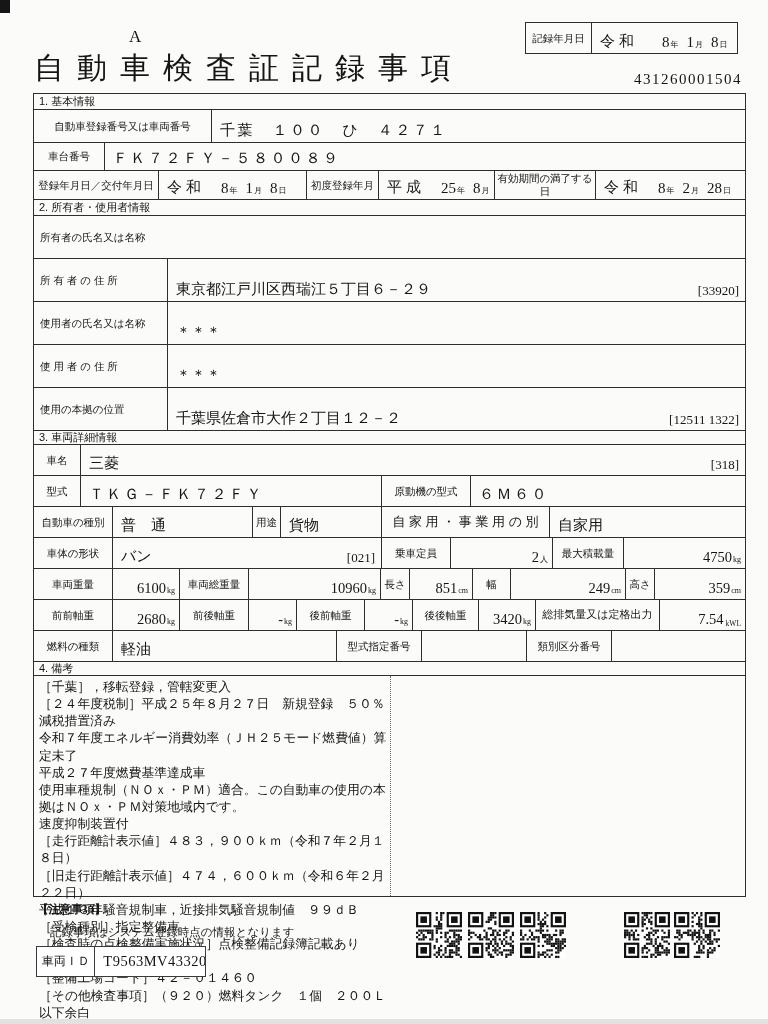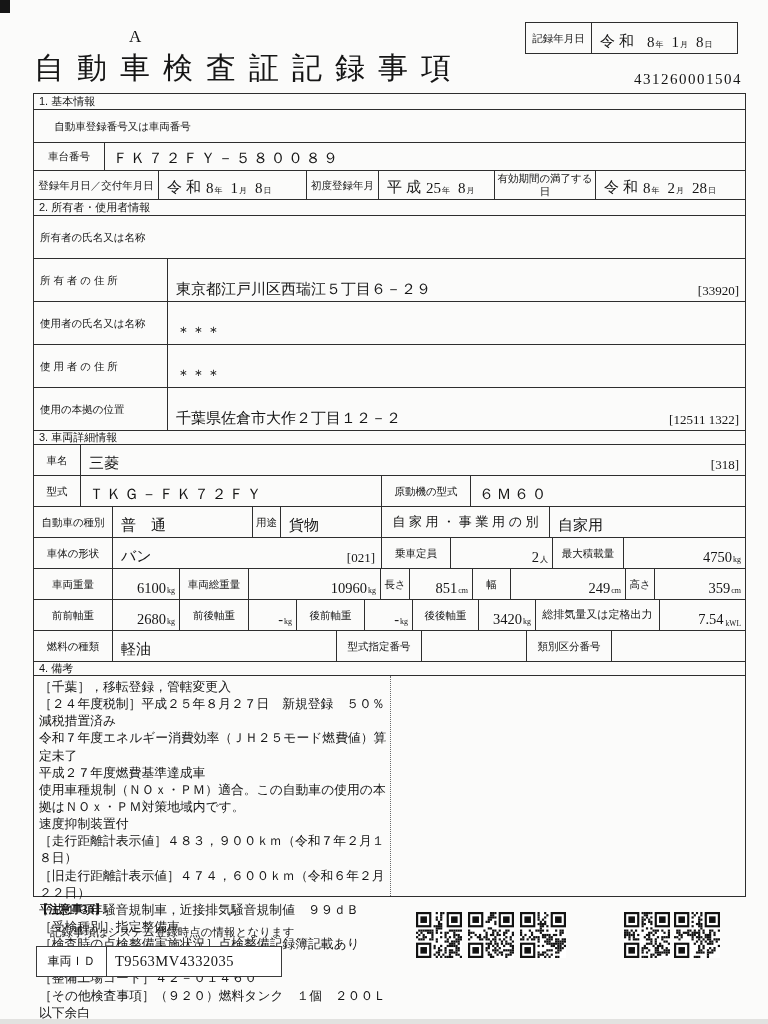--- a/index.html
+++ b/index.html
@@ -38,21 +38,21 @@
   .lbl.left { justify-content:flex-start; text-align:left; padding-left:6px; }
 
   .val {
     font-size:15px; display:flex; align-items:flex-end;
     padding:0 4px 2px 8px; white-space:nowrap; overflow:hidden;
   }
   .val.num { justify-content:flex-end; padding-right:4px; font-size:14.5px; }
   .val .code { margin-left:auto; font-size:13px; padding-right:2px; }
   .u { font-size:8px; line-height:1.5; margin-left:1px; }
   .ustack { display:flex; flex-direction:row; font-size:7.5px; line-height:1.05; margin-left:2px; }
-  .era { letter-spacing:4px; margin-right:1px; }
+  .era { letter-spacing:4px; margin-right:16px; }
   .dnum { margin-left:8px; }
   .sp { letter-spacing:2.5px; }
 
   .tbl {
     position:absolute; left:33px; top:93px; width:713px;
     border:1.6px solid var(--ink);
   }
   .row { display:flex; }
   .row + .row { border-top:1.45px solid var(--ink); }
   .c { flex:0 0 auto; display:flex; min-width:0; }
@@ -68,21 +68,21 @@
     width:50.2%; border-right:1.5px dotted #6a6a6a;
     padding:3px 2px 3px 5px;
     font-size:12.8px; line-height:1.34; white-space:pre-wrap;
   }
   .remarks .col-r { flex:1; }
 
   .notice-title { position:absolute; left:37px; top:902px; font-size:11.5px; font-weight:600; font-family:Liberation Mono, monospace; }
   .notice-text { position:absolute; left:50px; top:925px; font-size:11.5px; font-family:"Liberation Sans","DejaVu Sans",sans-serif; }
 
   .vid-box {
-    position:absolute; left:36px; top:946px; width:246px; height:31px;
+    position:absolute; left:36px; top:946px; width:170px; height:31px;
     border:1.4px solid #3a3a3a; display:flex; background:#fff;
   }
   .vid-box .lbl { width:70px; border-right:1.4px solid #3a3a3a; font-size:12px; font-family:"Liberation Serif",serif; }
   .vid-box .val { font-size:14.5px; letter-spacing:0.5px; align-items:center; padding-bottom:0; }
 
   .qr { position:absolute; width:46px; height:46px; }
   .qr svg { display:block; width:100%; height:100%; }
 </style>
 </head>
 <body>
@@ -107,20 +107,21 @@
         <span class="u">日</span>
     </div>
   </div>
 
   <div class="tbl">
 
     <div class="row sec-hdr" style="height:15px">1. 基本情報</div>
 
     <div class="row" style="height:33px">
       <div class="c lbl" style="width:177px">自動車登録番号又は車両番号</div>
+      <div class="c grow val sp">千葉　１００　ひ　４２７１</div>
     </div>
 
     <div class="row" style="height:28px">
       <div class="c lbl" style="width:70px">車台番号</div>
       <div class="c grow val sp">ＦＫ７２ＦＹ－５８００８９</div>
     </div>
 
     <div class="row" style="height:29px">
       <div class="c lbl" style="width:124px">登録年月日／交付年月日</div>
       <div class="c val" style="width:148px">

